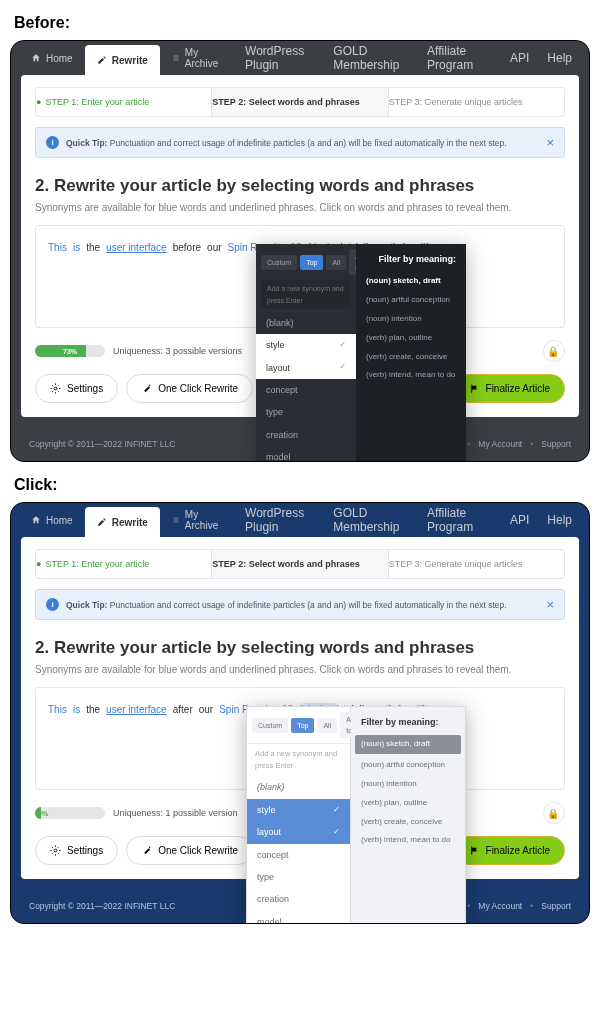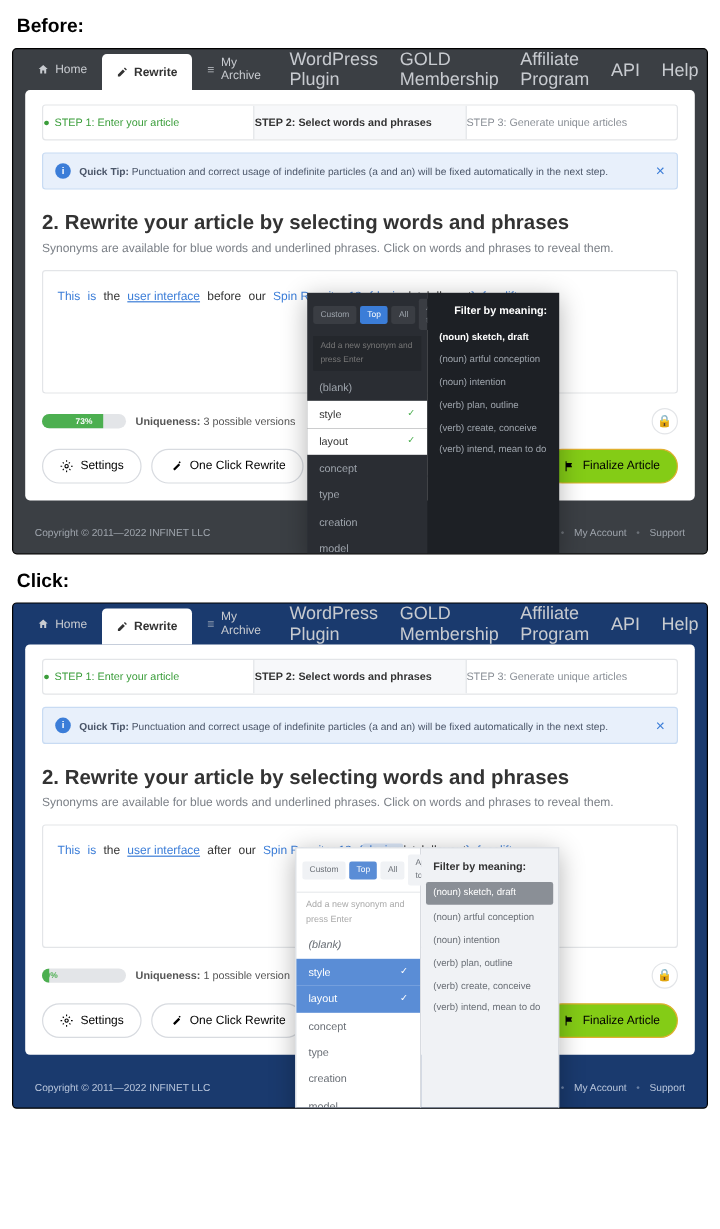--- a/index.html
+++ b/index.html
@@ -1,27 +1,27 @@
 <!DOCTYPE html>
 <html><head>
 <meta charset="utf-8">
 <style>
 *{box-sizing:border-box;margin:0;padding:0;font-family:-apple-system,BlinkMacSystemFont,"Segoe UI",Arial,sans-serif}
 body{background:#fff;padding:10px}
 .label{font-size:16px;font-weight:700;margin:4px 0 8px 4px}
-.shot{border:1px solid #000;border-radius:4px;overflow:hidden;margin-bottom:14px}
+.shot{border:1px solid #000;border-radius:14px;overflow:hidden;margin-bottom:14px}
 .shot.before{background:#3b3f44}
 .shot.after{background:#1a3a6e}
 .nav{display:flex;align-items:stretch;height:34px;padding:0 8px;font-size:10px;color:#c8cbd0}
 .nav .tab{display:flex;align-items:center;gap:5px;padding:0 12px;cursor:pointer}
 .nav .tab svg{width:10px;height:10px}
 .nav .tab.active{background:#fff;color:#333;font-weight:700;border-radius:4px 4px 0 0;margin-top:4px}
 .nav .spacer{flex:1}
 .nav .r{display:flex;align-items:center;gap:0}
-.nav .r .tab{padding:0 9px;font-size:15px}
+.nav .r .tab{padding:0 9px;font-size:12px}
 .panel{background:#fff;margin:0 10px 10px;border-radius:4px;padding:12px 14px 14px;position:relative}
 .steps{display:flex;border:1px solid #e3e5e8;border-radius:3px;overflow:hidden;font-size:9px}
 .steps .st{flex:1;padding:9px 0;text-align:left;color:#8a8f96}
 .steps .st.done{color:#3a9d3a}
 .steps .st.cur{background:#f7f8fa;color:#333;font-weight:700;border-left:1px solid #e3e5e8;border-right:1px solid #e3e5e8}
 .steps .check{color:#3a9d3a;margin-right:4px}
 .tip{display:flex;align-items:center;gap:7px;background:#e8f0fb;border:1px solid #c8dbf3;border-radius:3px;padding:7px 10px;margin-top:10px;font-size:8.5px;color:#4a5568}
 .tip .i{width:13px;height:13px;border-radius:50%;background:#3b7dd8;color:#fff;display:flex;align-items:center;justify-content:center;font-size:8px;font-weight:700;flex-shrink:0}
 .tip .x{margin-left:auto;color:#3b7dd8;font-size:13px;cursor:pointer}
 h2{font-size:17px;color:#333;margin:18px 0 6px}
@@ -30,21 +30,21 @@
 .editor .kw{color:#3b7dd8}
 .editor .ul{color:#3b7dd8;text-decoration:underline}
 .editor .br{color:#3b7dd8}
 .editor .hl{background:#dce8f9;padding:1px 2px;border-radius:2px}
 .row{display:flex;align-items:center;gap:8px;margin-top:12px}
 .prog{width:70px;height:12px;border-radius:6px;overflow:hidden;position:relative;background:#e3e5e8}
 .prog.dark{background:#e3e5e8}
 .prog .fill{height:100%;background:#4caf50}
 .prog .txt{position:absolute;inset:0;display:flex;align-items:center;justify-content:center;font-size:7px;color:#fff;font-weight:700}
 .uniq{font-size:9px;color:#555}
-.uniq b{font-weight:700}
+.uniq b{font-weight:400}
 .lock{margin-left:auto;width:22px;height:22px;border:1px solid #e3e5e8;border-radius:50%;display:flex;align-items:center;justify-content:center;font-size:10px}
 .btns{display:flex;gap:8px;margin-top:12px}
 .btn{display:flex;align-items:center;gap:6px;padding:8px 14px;border:1px solid #d8dbe0;border-radius:18px;font-size:10px;background:#fff;cursor:pointer;white-space:nowrap}
 .btn svg{width:11px;height:11px}
 .btns .sp{flex:1}
 .btn.primary{background:#84cc16;border-color:#e0b030}
 .footer{display:flex;align-items:center;padding:12px 18px;font-size:8.5px;color:#9ea4ac}
 .shot.after .footer{color:#b8c5db}
 .footer .r{margin-left:auto;display:flex;gap:8px;align-items:center}
 .footer .dot{opacity:.5}

